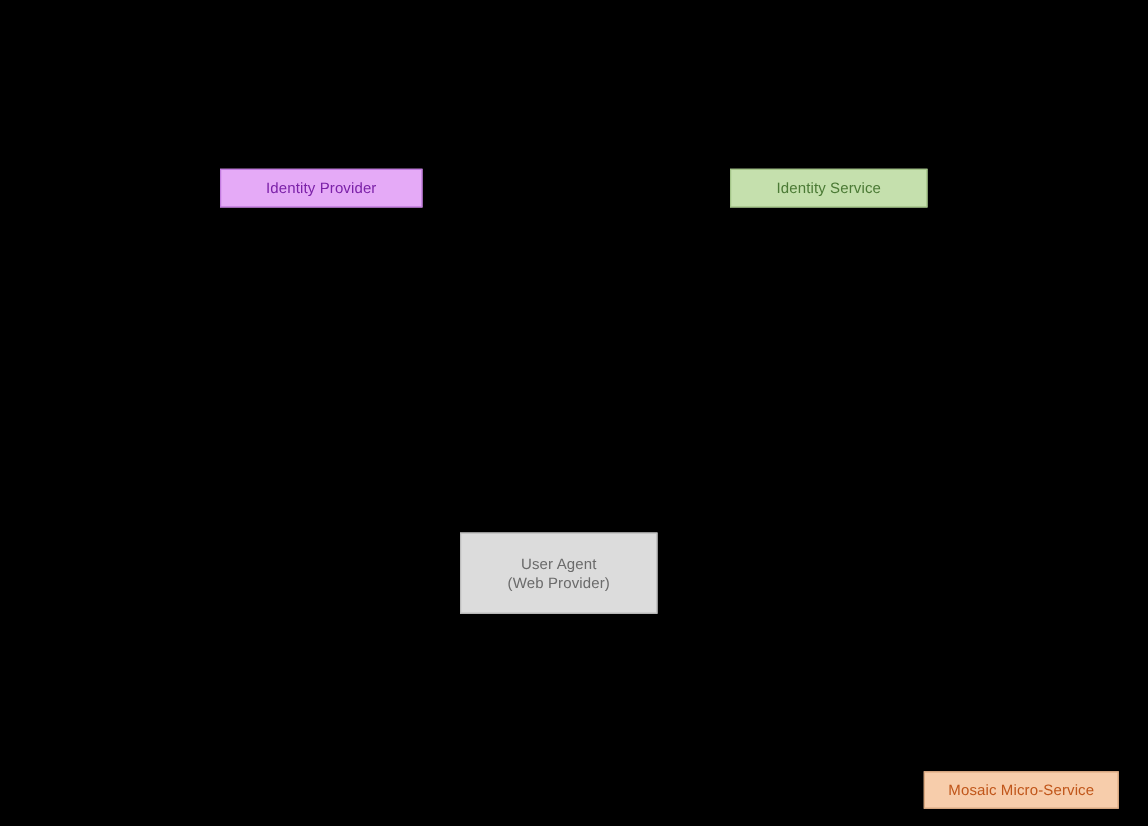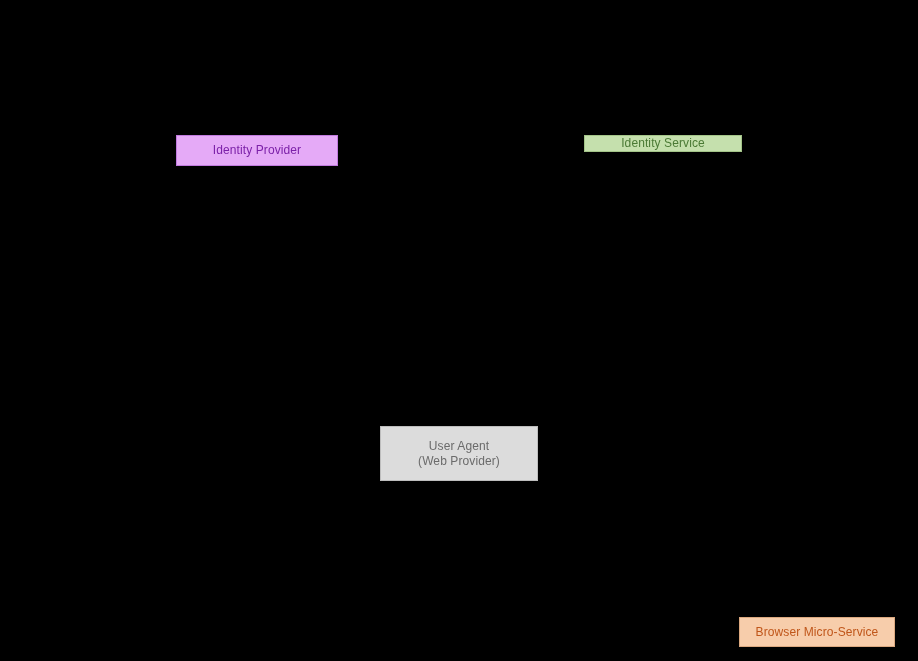--- a/index.html
+++ b/index.html
@@ -41,31 +41,31 @@
     height: 31px;
     background: #e5aaf7;
     border-color: #c17ade;
     color: #7b21a8;
   }
   
   #node-identity-service {
     left: 584px;
     top: 135px;
     width: 158px;
-    height: 17px;
+    height: 31px;
     background: #c5e0ad;
     border-color: #a3c488;
     color: #4b7a35;
   }
   
   #node-user-agent {
-    left: 380px;
+    left: 368px;
     top: 426px;
     width: 158px;
-    height: 55px;
+    height: 65px;
     background: #dcdcdc;
     border-color: #bdbdbd;
     color: #6b6b6b;
     flex-direction: column;
   }
   #node-user-agent .line {
     display: block;
   }
   
   #node-mosaic-micro-service {
@@ -109,16 +109,16 @@
   <div class="node" id="node-identity-service">
     <span>Identity Service</span>
   </div>
 
   <div class="node" id="node-user-agent">
     <span class="line">User Agent</span>
     <span class="line">(Web Provider)</span>
   </div>
 
   <div class="node" id="node-mosaic-micro-service">
-    <span>Browser Micro-Service</span>
+    <span>Mosaic Micro-Service</span>
   </div>
 
 </div>
 
 </body></html>

